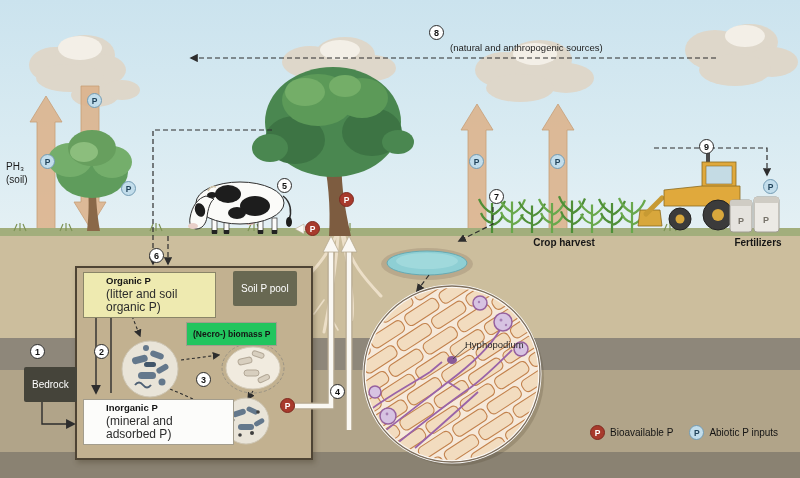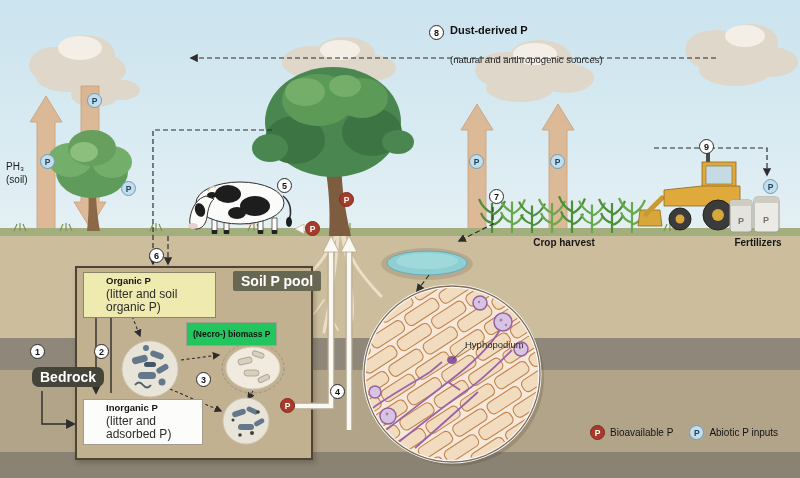--- a/index.html
+++ b/index.html
@@ -12,25 +12,25 @@
   .ground-mid{top:370px;height:82px;background:#b1a489}
   .ground-deep{top:452px;height:26px;background:#8a8272}
   svg.overlay{position:absolute;top:0;left:0;pointer-events:none}
   .bgsvg{z-index:1}
   .fgsvg{z-index:3}
   .soil-box{position:absolute;left:75px;top:266px;width:238px;height:194px;background:#c2b190;border:2px solid #4e4434;z-index:2;box-shadow:2px 3px 5px rgba(60,50,30,.3)}
   .info-box{position:absolute;z-index:4;padding:3px 22px;border:1px solid #a39d8d}
   .info-title{font-weight:bold;font-size:9.5px;color:#141414;line-height:1.15}
   .info-sub{font-size:12px;color:#2c2c2c;margin-top:1px;line-height:1.1}
   .organic{left:83px;top:272px;width:133px;background:#eeeab0;border-color:#8a8568}
-  .inorganic{left:83px;top:399px;width:120px;background:#fcfcfa}
+  .inorganic{left:83px;top:399px;width:151px;background:#fcfcfa}
   .necro{left:186px;top:322px;background:#22c55e;font-weight:bold;font-size:8.5px;color:#141414;padding:6px 6px}
-  .tag{position:absolute;z-index:4;background:#686852;color:#fff;font-weight:bold;font-size:14px;padding:2px 8px;border-radius:2px}
+  .tag{position:absolute;z-index:4;background:#686852;color:#fff;font-weight:normal;font-size:10px;padding:12px 8px;border-radius:2px}
   .soil-tag{left:233px;top:271px}
-  .bedrock-tag{left:32px;top:367px;background:#45443a;border-radius:7px}
+  .bedrock-tag{left:24px;top:367px;background:#45443a;border-radius:2px}
   .lbl{position:absolute;z-index:5;color:#1c1c1c}
   .dust{left:429px;top:24px;display:flex;gap:6px;align-items:flex-start}
   .dust-title{font-weight:bold;font-size:11px;color:#101010;line-height:1.1}
   .dust-sub{font-size:9.5px;color:#222;margin-top:18px}
   .ph3{left:6px;top:160px;font-size:10px;line-height:1.3}
   .surface-label{font-weight:bold;font-size:10px;color:#161616;text-align:center}
   .crop-harvest{left:519px;top:237px;width:90px}
   .fertilizers{left:714px;top:237px;width:88px}
   .hypho{left:465px;top:339px;font-size:9.5px;color:#262626}
   .badge-num{position:absolute;width:15px;height:15px;border-radius:50%;background:#fff;border:1.5px solid #2b2b2b;display:flex;align-items:center;justify-content:center;font-size:9px;font-weight:bold;color:#111;z-index:6}
@@ -331,21 +331,20 @@
           <circle cx="479" cy="302" r="1.2"></circle>
       </g>
       <ellipse cx="452" cy="360" rx="5" ry="4" fill="#8a5b98"></ellipse>
       <path d="M466,347 L453,359" stroke="#333" stroke-width="0.8" fill="none"></path>
     </g>
   </svg>
 
   <div class="lbl dust">
     <div class="badge-num inline">8</div>
     <div>
-      <div class="dust-title">Dust-derived P</div>
       <div class="dust-sub">(natural and anthropogenic sources)</div>
     </div>
   </div>
 
   <div class="lbl ph3">
     <div>PH₃</div>
     <div>(soil)</div>
   </div>
 
   <div class="lbl surface-label crop-harvest">Crop harvest</div>
@@ -355,21 +354,21 @@
   <div class="tag soil-tag">Soil P pool</div>
   <div class="tag bedrock-tag">Bedrock</div>
 
   <div class="info-box organic">
     <div class="info-title">Organic P</div>
     <div class="info-sub">(litter and soil organic P)</div>
   </div>
   <div class="info-box necro">(Necro-) biomass P</div>
   <div class="info-box inorganic">
     <div class="info-title">Inorganic P</div>
-    <div class="info-sub">(litter and adsorbed P)</div>
+    <div class="info-sub">(mineral and adsorbed P)</div>
   </div>
 
   <div class="badge-num" style="left:30px;top:344px">1</div>
   <div class="badge-num" style="left:94px;top:344px">2</div>
   <div class="badge-num" style="left:196px;top:372px">3</div>
   <div class="badge-num" style="left:330px;top:384px">4</div>
   <div class="badge-num" style="left:277px;top:178px">5</div>
   <div class="badge-num" style="left:149px;top:248px">6</div>
   <div class="badge-num" style="left:489px;top:189px">7</div>
   <div class="badge-num" style="left:699px;top:139px">9</div>

